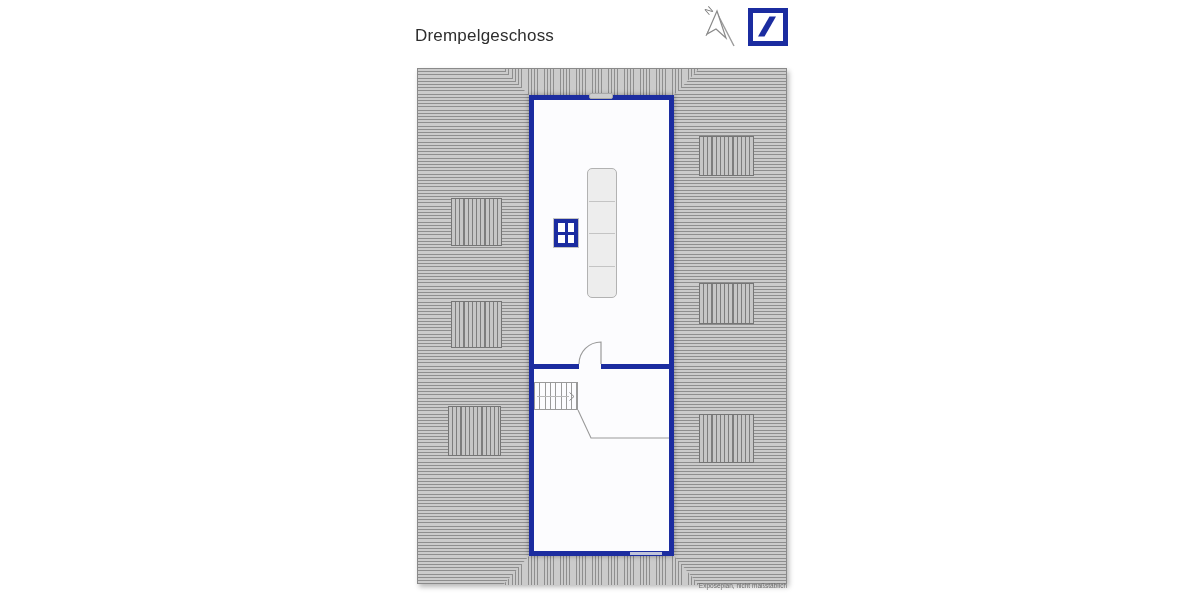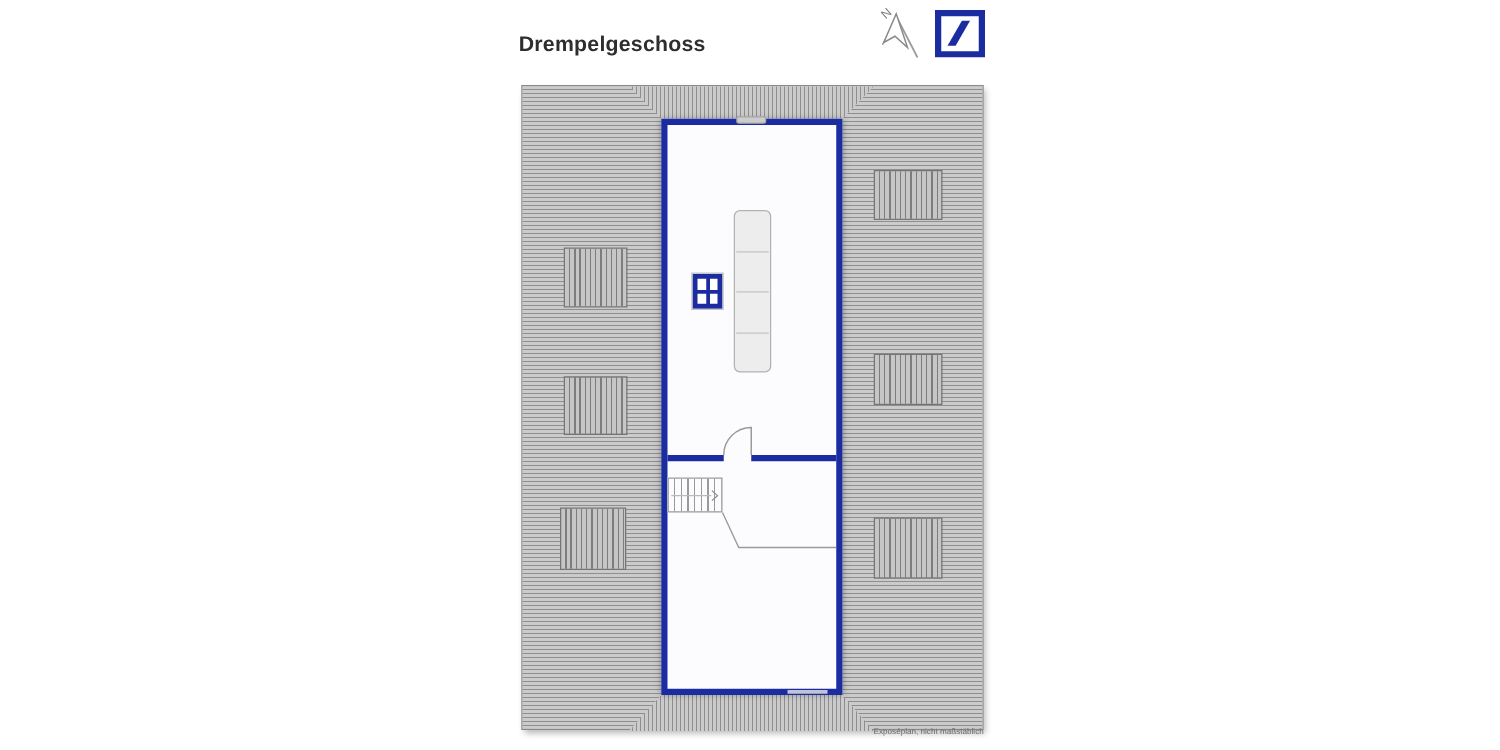--- a/index.html
+++ b/index.html
@@ -5,21 +5,21 @@
   :root{
     --wall:#1b2ca0;
     --roof_fill:#cbcbcb;
     --hatch_line:#8e8e8e;
     --room_fill:#fcfcfe;
   }
   *{margin:0;padding:0;box-sizing:border-box;}
   body{font-family:"Liberation Sans", sans-serif;background:#fff;}
   .page{position:relative;width:1200px;height:600px;background:#ffffff;overflow:hidden;}
 
-  .title{position:absolute;left:415px;top:26px;font-size:17px;font-weight:bold;color:#2e2e2e;letter-spacing:.2px;}
+  .title{position:absolute;left:415px;top:26px;font-size:17px;font-weight:normal;color:#2e2e2e;letter-spacing:.2px;}
 
   .north{position:absolute;left:694px;top:2px;}
   .north text{font-size:10px;fill:#7a7a7a;font-family:"Liberation Sans",sans-serif;}
 
   .db-logo{position:absolute;left:748px;top:8px;}
 
   .plan{position:absolute;left:417px;top:68px;width:370px;height:516px;
         background:repeating-linear-gradient(180deg,var(--roof_fill) 0,var(--roof_fill) 2.3px,var(--hatch_line) 2.3px,var(--hatch_line) 3.2px);
         border:1px solid #8a8a8a;
         box-shadow:2px 3px 5px rgba(0,0,0,.28);}

